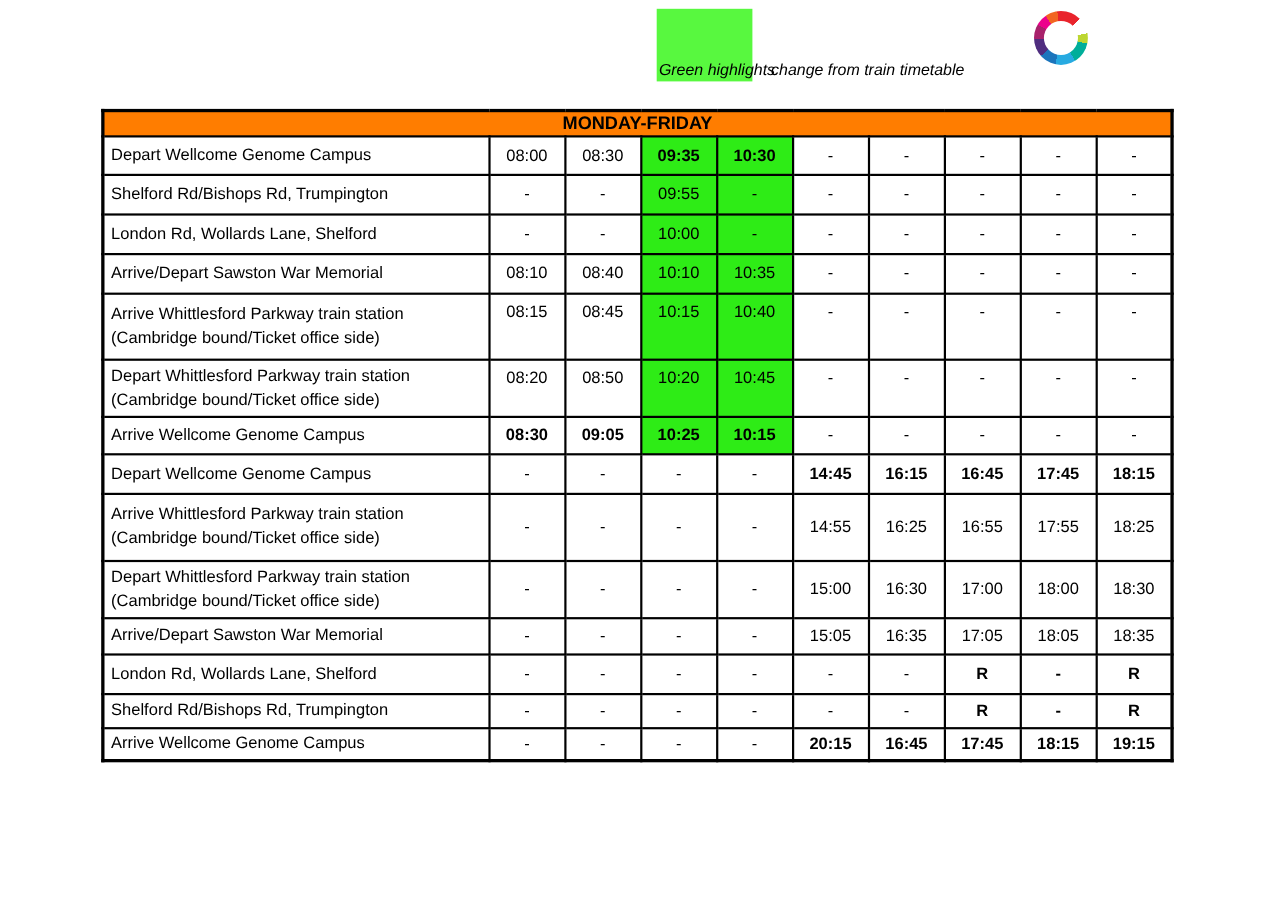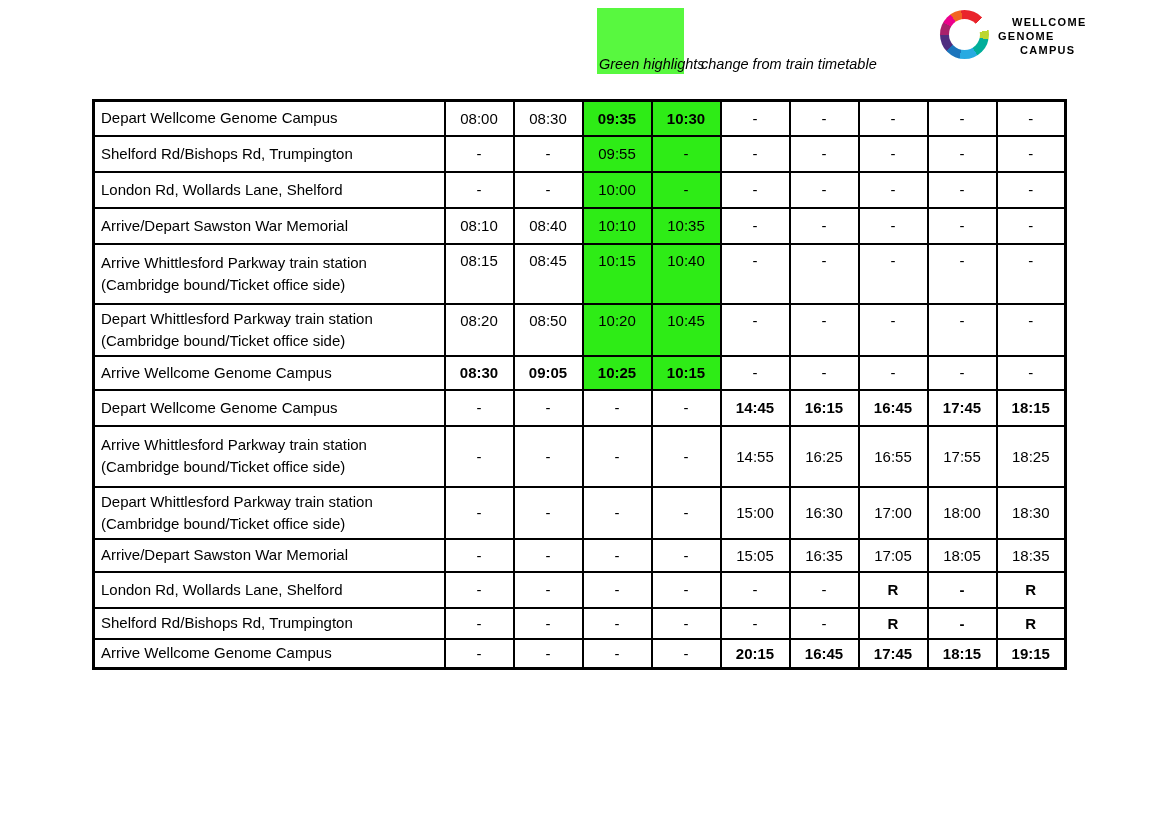--- a/index.html
+++ b/index.html
@@ -132,41 +132,39 @@
 
   <div class="legend">
     <div class="legend-swatch">
       <span>Green highlights</span>
     </div>
     <span class="legend-rest">change from train timetable</span>
   </div>
 
   <div class="logo">
     <div class="logo-ring"></div>
-    <div class="logo-text">
-      <div class="logo-line-0">WELLCOME</div>
-      <div class="logo-line-1">GENOME</div>
-      <div class="logo-line-2">CAMPUS</div>
-    </div>
   </div>
 
   <table class="timetable">
     <colgroup>
       <col style="width:351px">
       <col style="width:69px">
         <col style="width:69px">
         <col style="width:69px">
       <col style="width:69px">
         <col style="width:69px">
         <col style="width:69px">
       <col style="width:69px">
         <col style="width:69px">
         <col style="width:69px">
     </colgroup>
     <thead>
+      <tr class="day-header">
+        <td colspan="10">MONDAY-FRIDAY</td>
+      </tr>
     </thead>
     <tbody>
         <tr style="height: 35px;">
           <td class="station">
             <span class="line">Depart Wellcome Genome Campus</span>
           </td>
           <td class="time">08:00</td>
           <td class="time">08:30</td>
           <td class="time green bold">09:35</td>
           <td class="time green bold">10:30</td>

